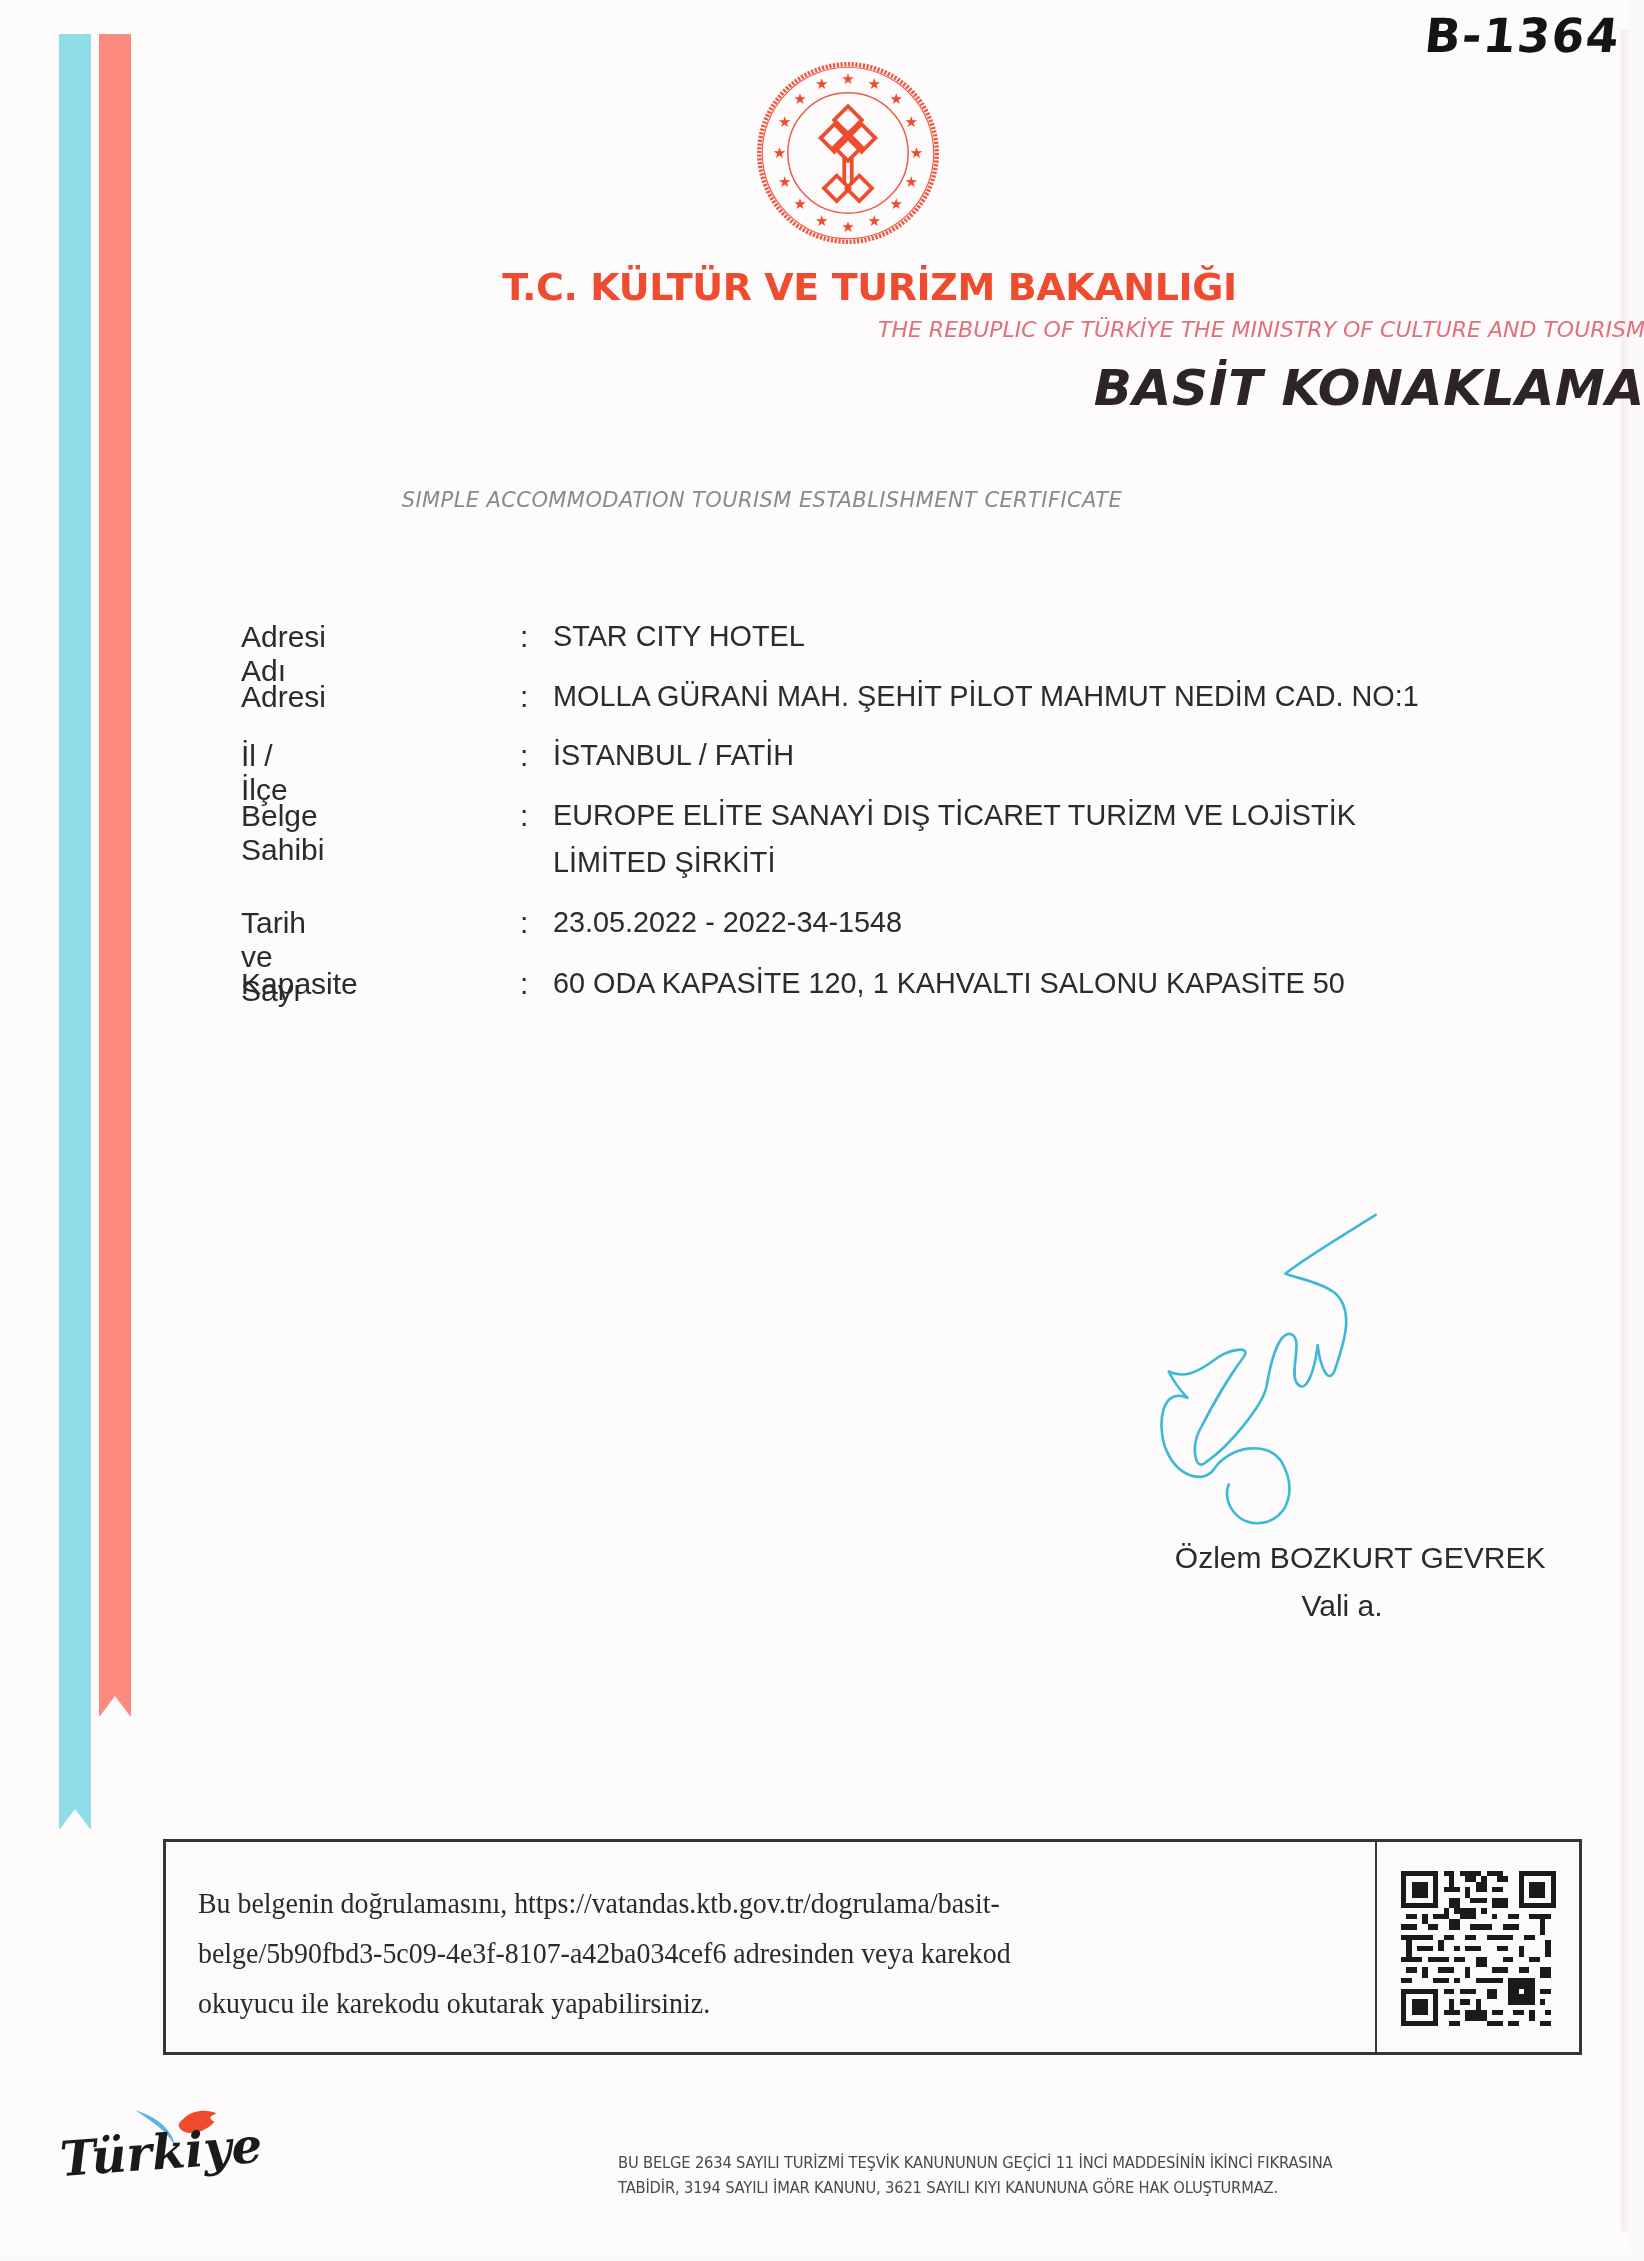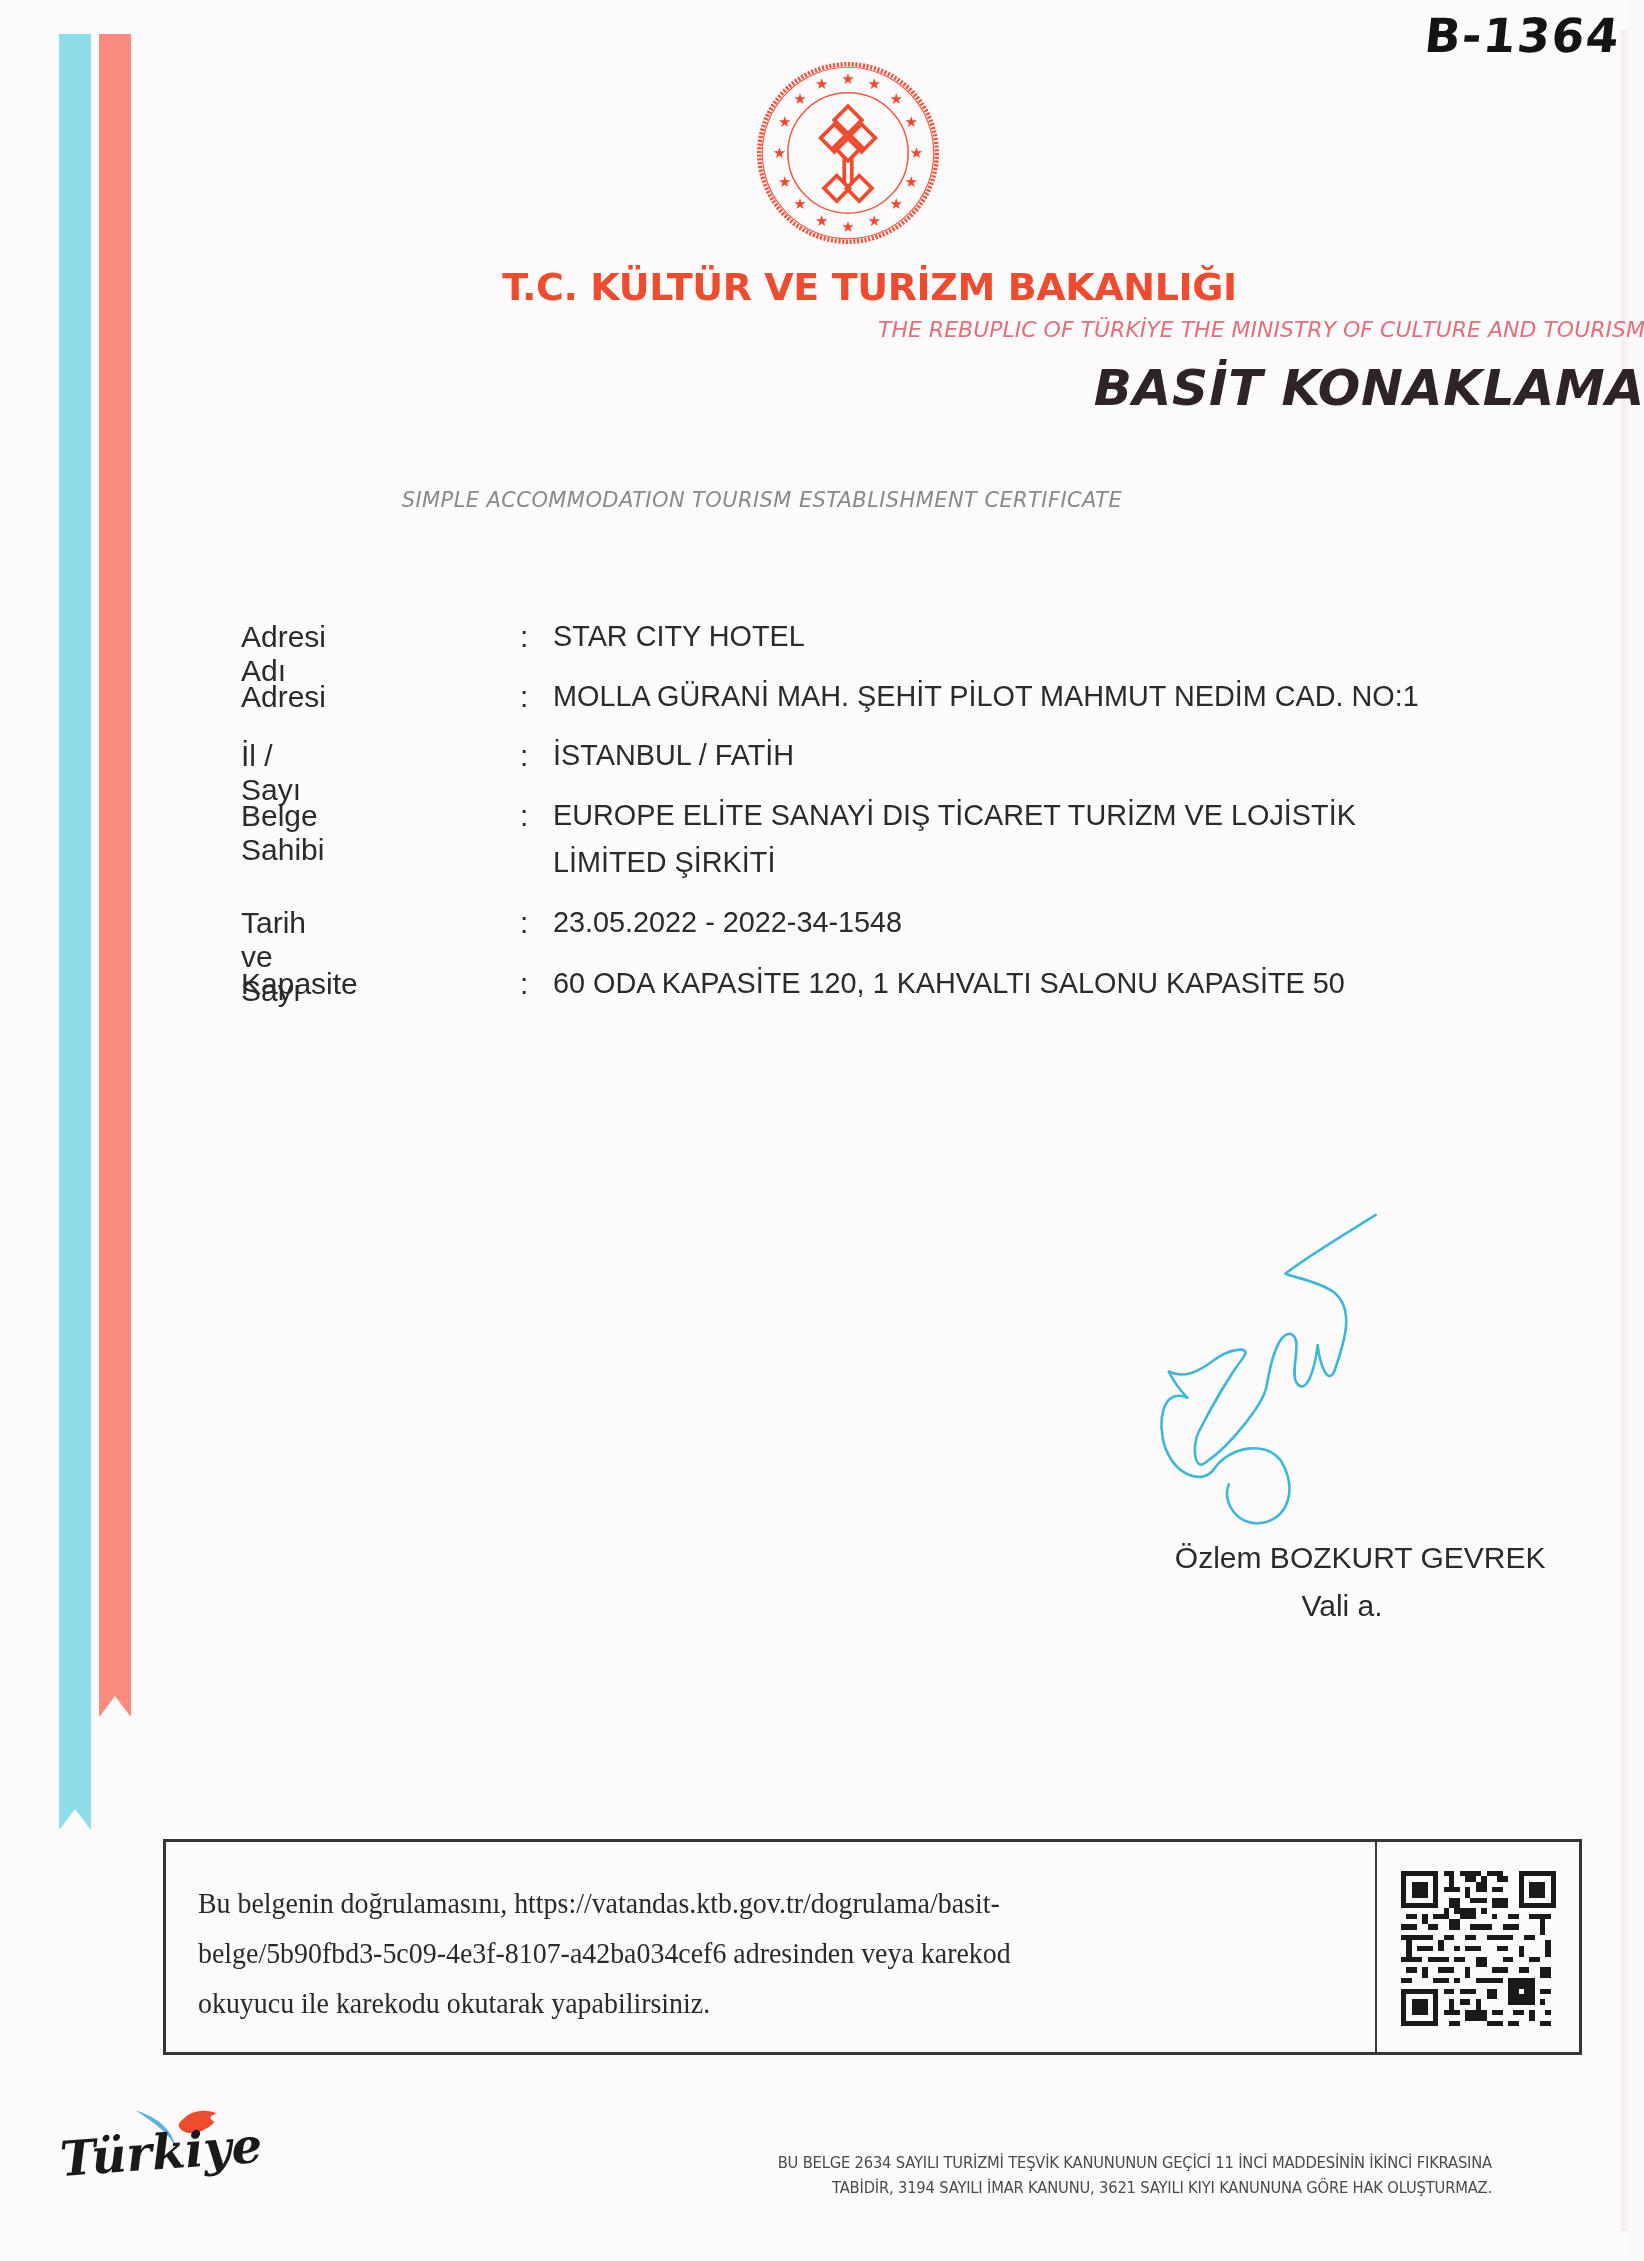--- a/index.html
+++ b/index.html
@@ -88,21 +88,21 @@
     font-size: 30px; line-height: 50px; color: #2a2a2a; font-family: Liberation Serif, serif;
   }
   .verify-text div { white-space: nowrap; transform: scaleX(0.93); transform-origin: left top; }
   .qr { position: absolute; left: 1235px; top: 29px; width: 155px; height: 155px; }
 
   .turkiye-logo { position: absolute; left: 45px; top: 2080px; width: 226px; height: 121px; }
 
   .legal-note {
     position: absolute; left: 618px; top: 2150px; width: 950px;
     font-family: "DejaVu Sans", sans-serif; font-size: 16px; line-height: 25px;
-    color: #4a4a4a; letter-spacing: -0.2px; text-align: right;
+    color: #4a4a4a; letter-spacing: -0.2px;
   }
   .legal-note div { white-space: nowrap; transform: scaleX(0.92); transform-origin: left top; }
 </style>
 </head>
 <body>
 
 <div class="paper"></div>
 <div class="paper-edge"></div>
 
 <div class="stripe blue">
@@ -165,21 +165,21 @@
     <span class="field-label">Adresi Adı</span>
     <span class="field-colon">:</span>
     <span class="field-value">STAR CITY HOTEL</span>
   </div>
   <div class="field-row" style="position:absolute; top:60px;">
     <span class="field-label">Adresi</span>
     <span class="field-colon">:</span>
     <span class="field-value" style="white-space:nowrap;">MOLLA GÜRANİ MAH. ŞEHİT PİLOT MAHMUT NEDİM CAD. NO:1</span>
   </div>
   <div class="field-row" style="position:absolute; top:119px;">
-    <span class="field-label">İl / Sayı</span>
+    <span class="field-label">İl / İlçe</span>
     <span class="field-colon">:</span>
     <span class="field-value">İSTANBUL / FATİH</span>
   </div>
   <div class="field-row" style="position:absolute; top:179px;">
     <span class="field-label">Belge Sahibi</span>
     <span class="field-colon">:</span>
     <span class="field-value" style="white-space:nowrap;">EUROPE ELİTE SANAYİ DIŞ TİCARET TURİZM VE LOJİSTİK</span>
     <span class="field-value" style="top:47px; white-space:nowrap;">LİMİTED ŞİRKİTİ</span>
   </div>
   <div class="field-row" style="position:absolute; top:286px;">

